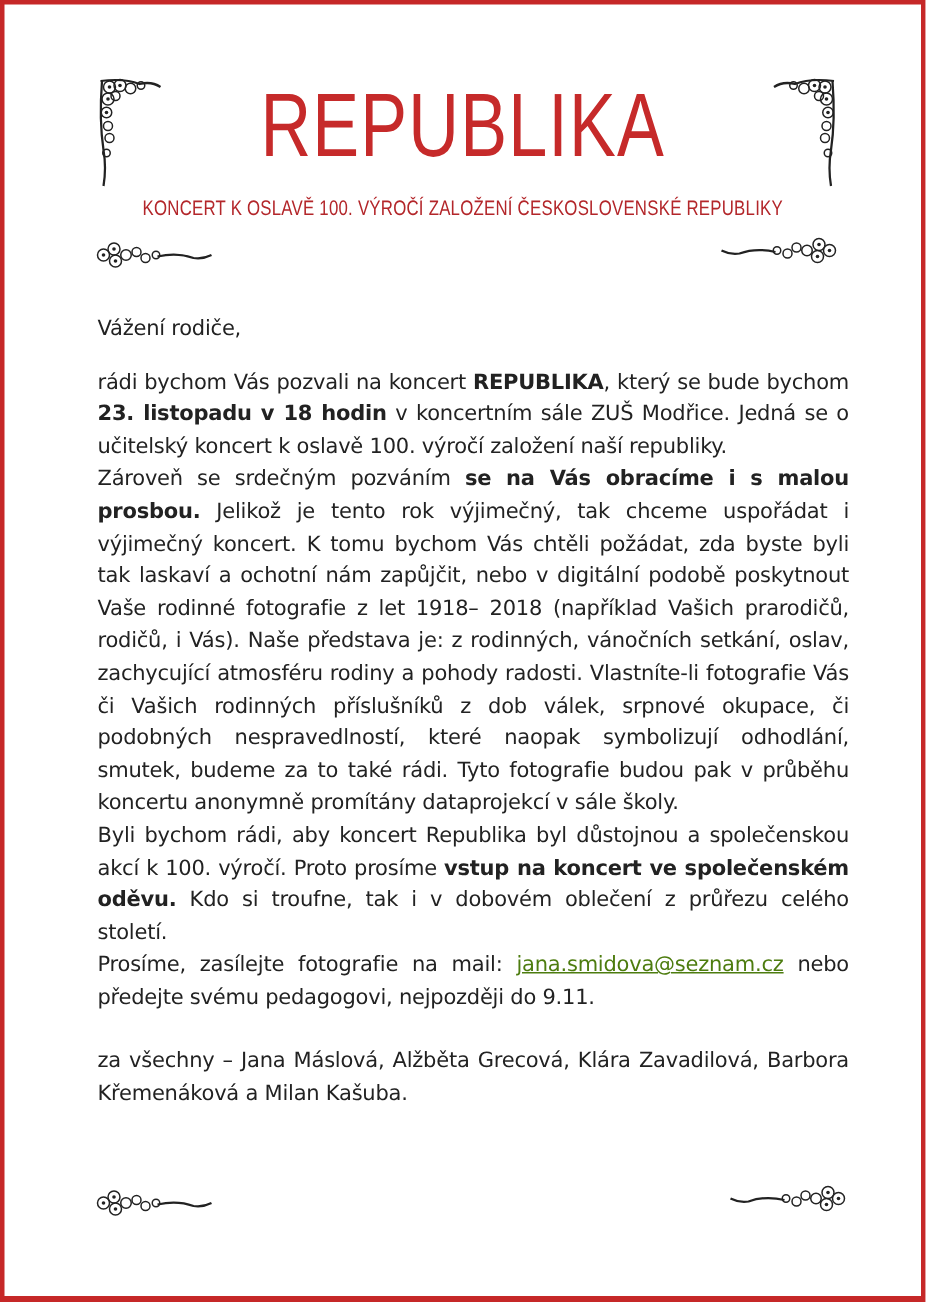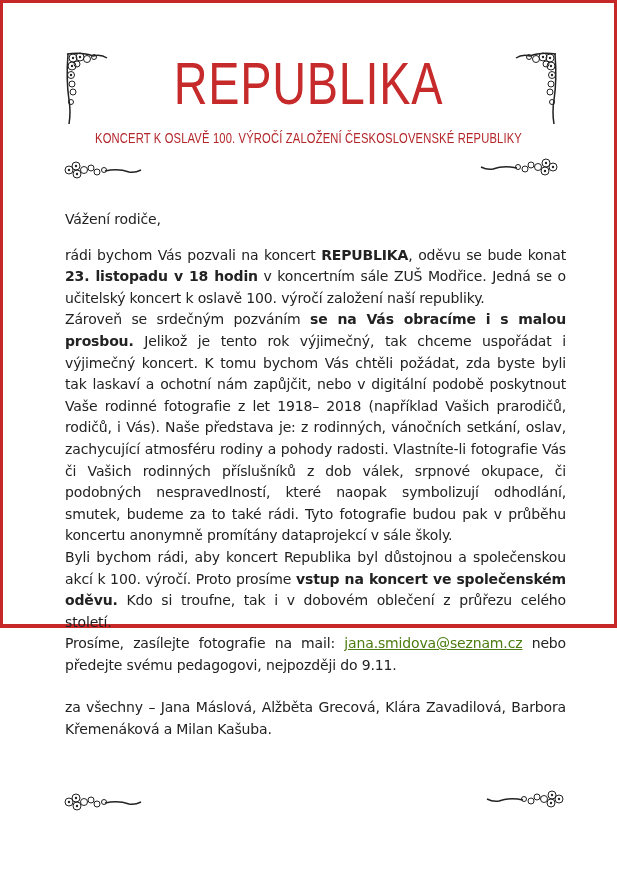--- a/index.html
+++ b/index.html
@@ -1,18 +1,18 @@
 <!DOCTYPE html>
 <html><head>
   <meta charset="utf-8">
   <style>
     html, body { margin: 0; padding: 0; background: #ffffff; }
     body { width: 617px; height: 870px; position: relative; overflow: hidden; }
     .page {
-      position: absolute; left: 0; top: 0; width: 617px; height: 628px;
+      position: absolute; left: 0; top: 0; width: 617px; height: 868px;
       box-sizing: border-box;
       border-top: 3px solid #c62828;
       border-left: 3px solid #c62828;
       border-bottom: 4px solid #c62828;
       border-right: 3px solid #c62828;
       background: #fff;
     }
     .page::after {
       content: ""; position: absolute; right: -3px; top: -3px; bottom: -4px; width: 3px; background: #c62828;
     }
@@ -137,21 +137,21 @@
         </g>
     </svg>
   </div>
 
   <div class="title">REPUBLIKA</div>
   <div class="subtitle">KONCERT K OSLAVĚ 100. VÝROČÍ ZALOŽENÍ ČESKOSLOVENSKÉ REPUBLIKY</div>
 
   <div class="content">
     <p class="greeting">Vážení rodiče,</p>
 
-    <p><span>rádi bychom Vás pozvali na koncert </span><span class="b">REPUBLIKA</span><span>, oděvu se bude konat </span><span class="b">23. listopadu v 18 hodin</span><span> v koncertním sále ZUŠ Modřice. Jedná se o učitelský koncert k oslavě 100. výročí založení naší republiky.</span></p>
+    <p><span>rádi bychom Vás pozvali na koncert </span><span class="b">REPUBLIKA</span><span>, který se bude bychom </span><span class="b">23. listopadu v 18 hodin</span><span> v koncertním sále ZUŠ Modřice. Jedná se o učitelský koncert k oslavě 100. výročí založení naší republiky.</span></p>
 
     <p><span>Zároveň se srdečným pozváním </span><span class="b">se na Vás obracíme i s malou prosbou.</span><span> Jelikož je tento rok výjimečný, tak chceme uspořádat i výjimečný koncert. K tomu bychom Vás chtěli požádat, zda byste byli tak laskaví a ochotní nám zapůjčit, nebo v digitální podobě poskytnout Vaše rodinné fotografie z let 1918– 2018 (například Vašich prarodičů, rodičů, i Vás). Naše představa je: z rodinných, vánočních setkání, oslav, zachycující atmosféru rodiny a pohody radosti. Vlastníte-li fotografie Vás či Vašich rodinných příslušníků z dob válek, srpnové okupace, či podobných nespravedlností, které naopak symbolizují odhodlání, smutek, budeme za to také rádi. Tyto fotografie budou pak v průběhu koncertu anonymně promítány dataprojekcí v sále školy.</span></p>
 
     <p><span>Byli bychom rádi, aby koncert Republika byl důstojnou a společenskou akcí k 100. výročí. Proto prosíme </span><span class="b">vstup na koncert ve společenském oděvu.</span><span> Kdo si troufne, tak i v dobovém oblečení z průřezu celého století.</span></p>
 
     <p><span>Prosíme, zasílejte fotografie na mail: </span><a class="mail" title="jana.smidova@seznam.cz">jana.smidova@seznam.cz</a><span> nebo předejte svému pedagogovi, nejpozději do 9.11.</span></p>
 
 
     <div class="gap"></div>
 

